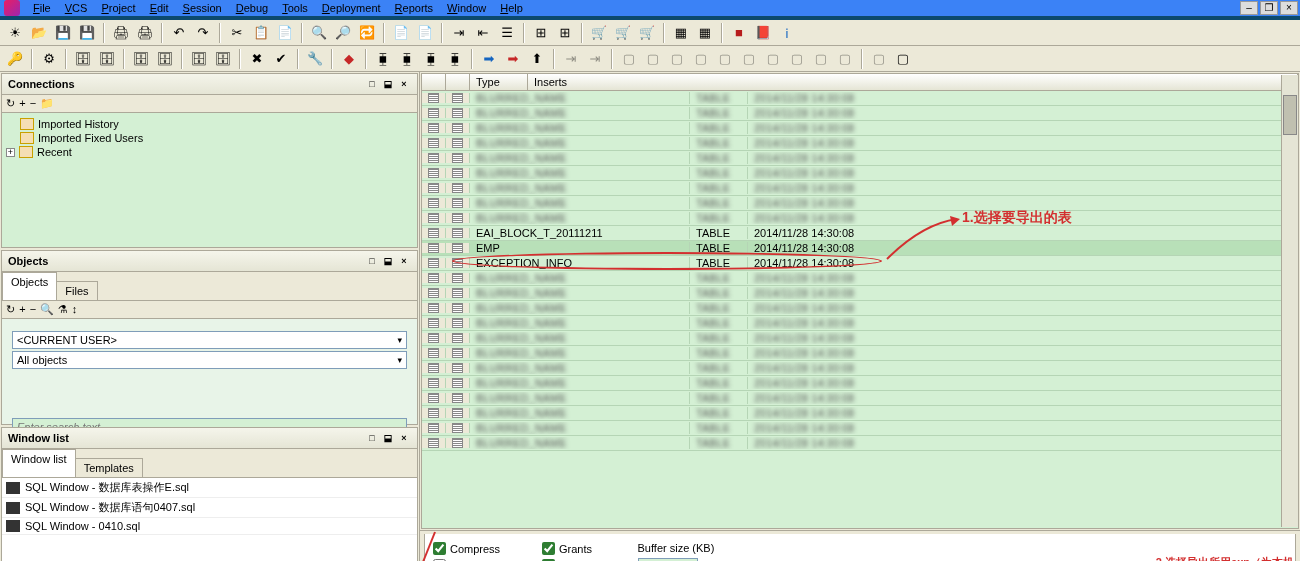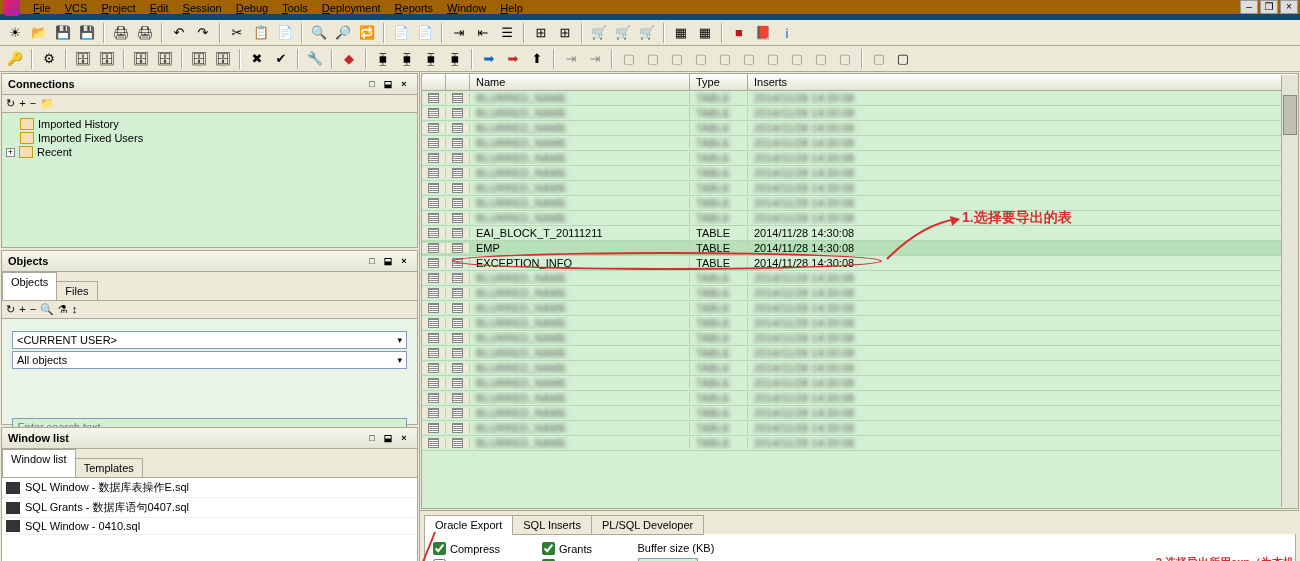--- a/index.html
+++ b/index.html
@@ -1,17 +1,17 @@
 <!DOCTYPE html>
 <html><head>
 <meta charset="utf-8">
 <style>
 * { margin: 0; padding: 0; box-sizing: border-box; font-family: Tahoma, Arial, sans-serif; font-size: 11px; }
 body { background: #ece9d8; width: 1300px; height: 561px; overflow: hidden; position: relative; }
-.menubar { display: flex; height: 20px; background: #a16207; border-bottom: 6px solid #0c4a6e; padding-left: 4px; }
+.menubar { display: flex; align-items: center; height: 20px; background: #3b82f6; border-bottom: 4px solid #0c4a6e; padding-left: 4px; }
 .menubar .logo { width: 16px; height: 16px; background: linear-gradient(135deg,#e91e63,#9c27b0); border-radius: 3px; margin-right: 6px; }
 .menubar .menu-item { padding: 2px 7px; cursor: pointer; }
 .menubar .menu-item .u { text-decoration: underline; }
 .menubar .spacer { flex: 1; }
 .menubar .win-controls { display: flex; gap: 2px; margin-right: 2px; }
 .menubar .win-controls div { width: 18px; height: 14px; border: 1px solid #999; background: #ddd; text-align: center; line-height: 12px; font-size: 10px; cursor: pointer; }
 .toolbar { display: flex; align-items: center; height: 26px; background: #ece9d8; border-bottom: 1px solid #aca899; padding: 0 4px; gap: 2px; }
 .toolbar .tbtn { width: 22px; height: 22px; display: flex; align-items: center; justify-content: center; border: 1px solid transparent; cursor: pointer; font-size: 13px; }
 .toolbar .sep { width: 2px; height: 20px; border-left: 1px solid #aca899; border-right: 1px solid #fff; margin: 0 3px; }
 .main { display: flex; height: 515px; }
@@ -268,36 +268,35 @@
         <div class="tab">Window list</div>
         <div class="tab inactive">Templates</div>
       </div>
       <div id="winlist" style="background:#fff;flex:1">
           <div class="winlist-item">
             <div class="wicon"></div>
             <span>SQL Window - 数据库表操作E.sql</span>
           </div>
           <div class="winlist-item">
             <div class="wicon"></div>
-            <span>SQL Grants - 数据库语句0407.sql</span>
+            <span>SQL Window - 数据库语句0407.sql</span>
           </div>
           <div class="winlist-item">
             <div class="wicon"></div>
             <span>SQL Window - 0410.sql</span>
           </div>
         </div>
     </div>
   </div>
 
   <div class="right-col">
     <div class="grid-area">
       <div class="grid-header">
         <div class="gh idx"></div>
         <div class="gh idx"></div>
-        <div class="gh name">Name</div>
         <div class="gh type">Type</div>
         <div class="gh comp">Inserts</div>
       </div>
       <div class="grid-body" id="grid-body">
           <div class="grow blurred">
             <div class="gc idx">
               <div></div>
             </div>
             <div class="gc idx">
               <div></div>
@@ -566,25 +565,20 @@
 
       <div class="ellipse" style="left:30px;top:178px;width:430px;height:18px"></div>
       <svg class="arrow" style="left:460px;top:140px;width:80px;height:50px">
           <path d="M5,45 Q40,10 75,5" stroke="#d32f2f" stroke-width="2" fill="none"></path>
           <path d="M68,2 L78,5 L70,12 Z" fill="#d32f2f"></path>
         </svg>
       <div class="annotation" style="left:540px;top:135px">1.选择要导出的表</div>
     </div>
 
     <div class="export-panel">
-      <div class="export-tabs">
-        <div class="export-tab active">Oracle Export</div>
-        <div class="export-tab">SQL Inserts</div>
-        <div class="export-tab">PL/SQL Developer</div>
-      </div>
       <div class="export-body">
         <div class="export-col">
           <div class="cbrow">
               <input type="checkbox" checked="" style="">
               <span>Compress</span>
             </div>
           <div class="cbrow">
               <input type="checkbox" style="">
               <span>Consistent</span>
             </div>

